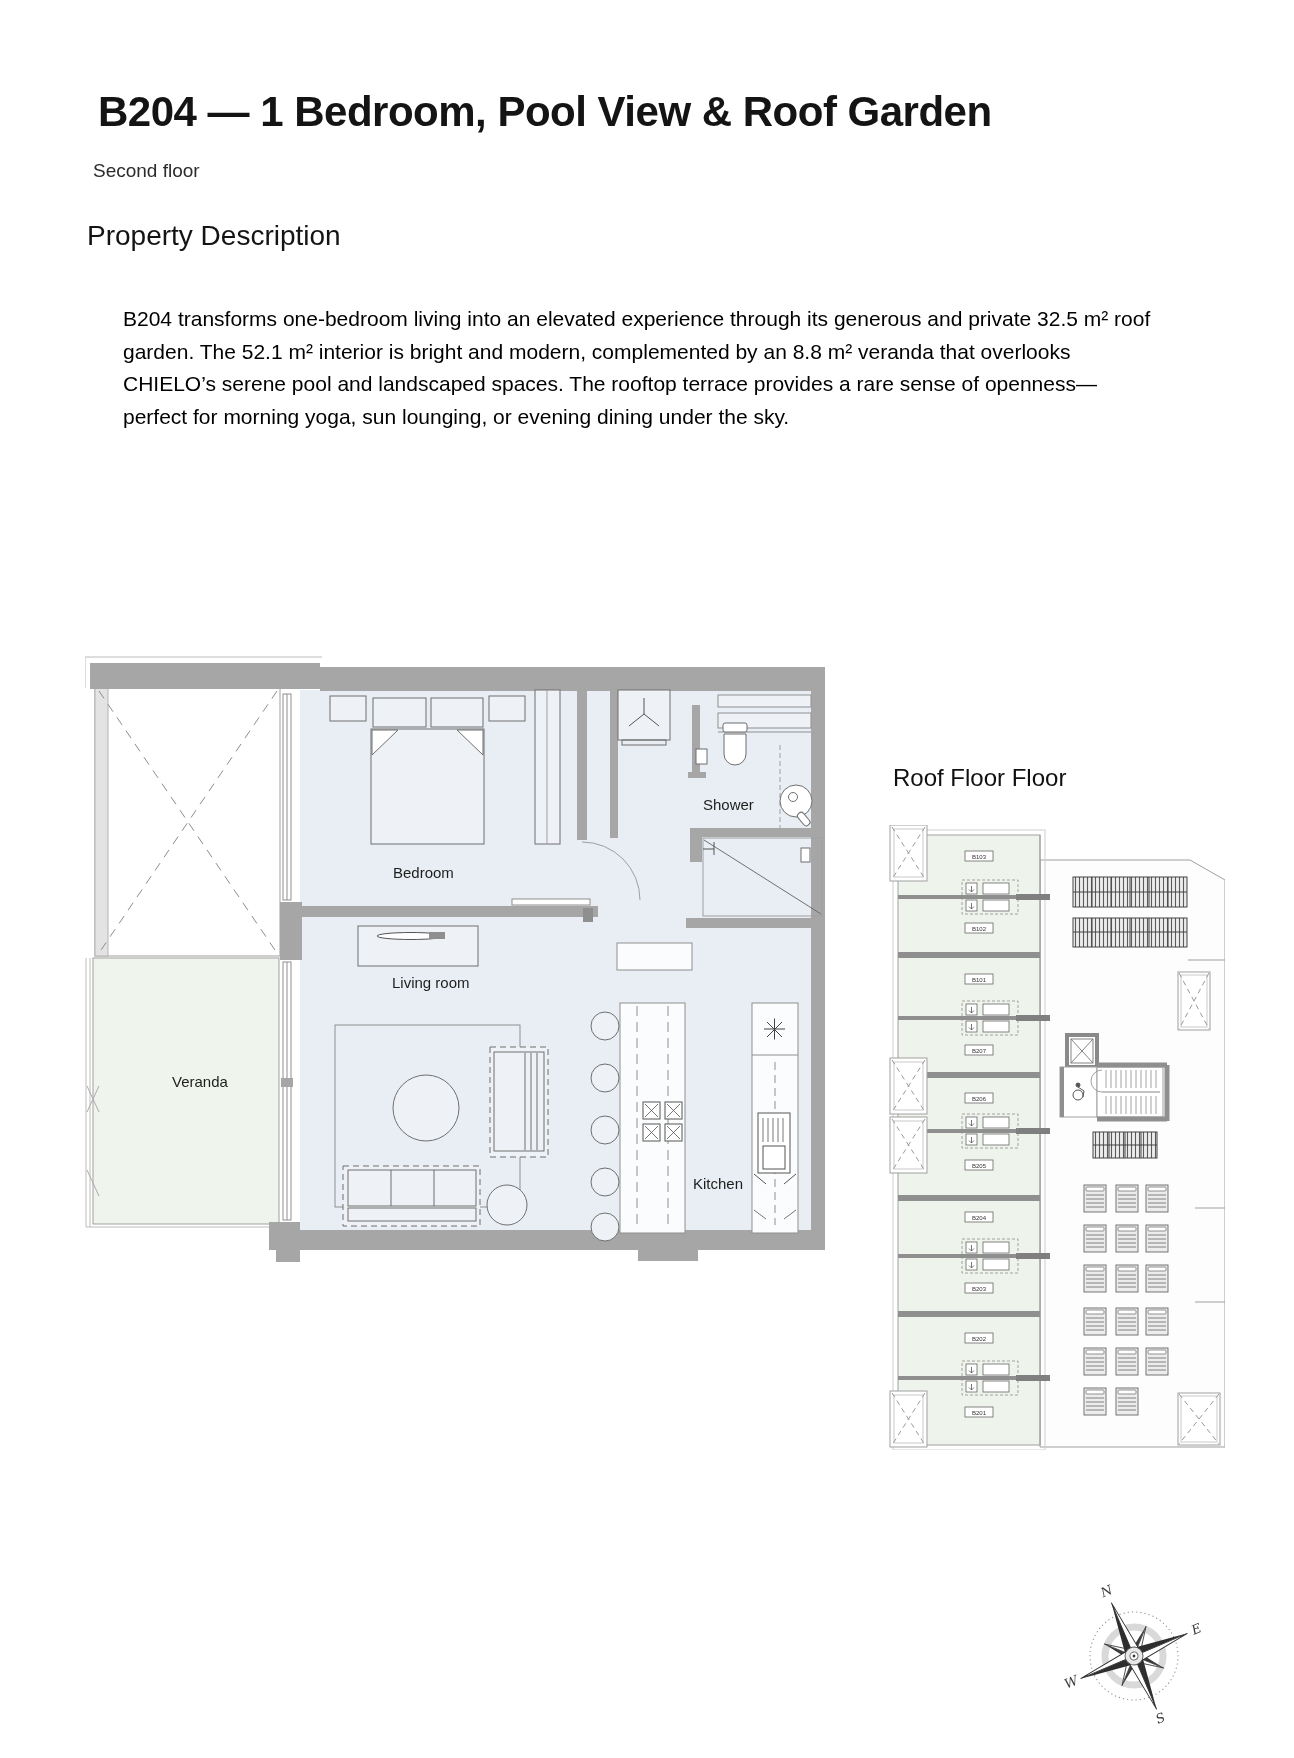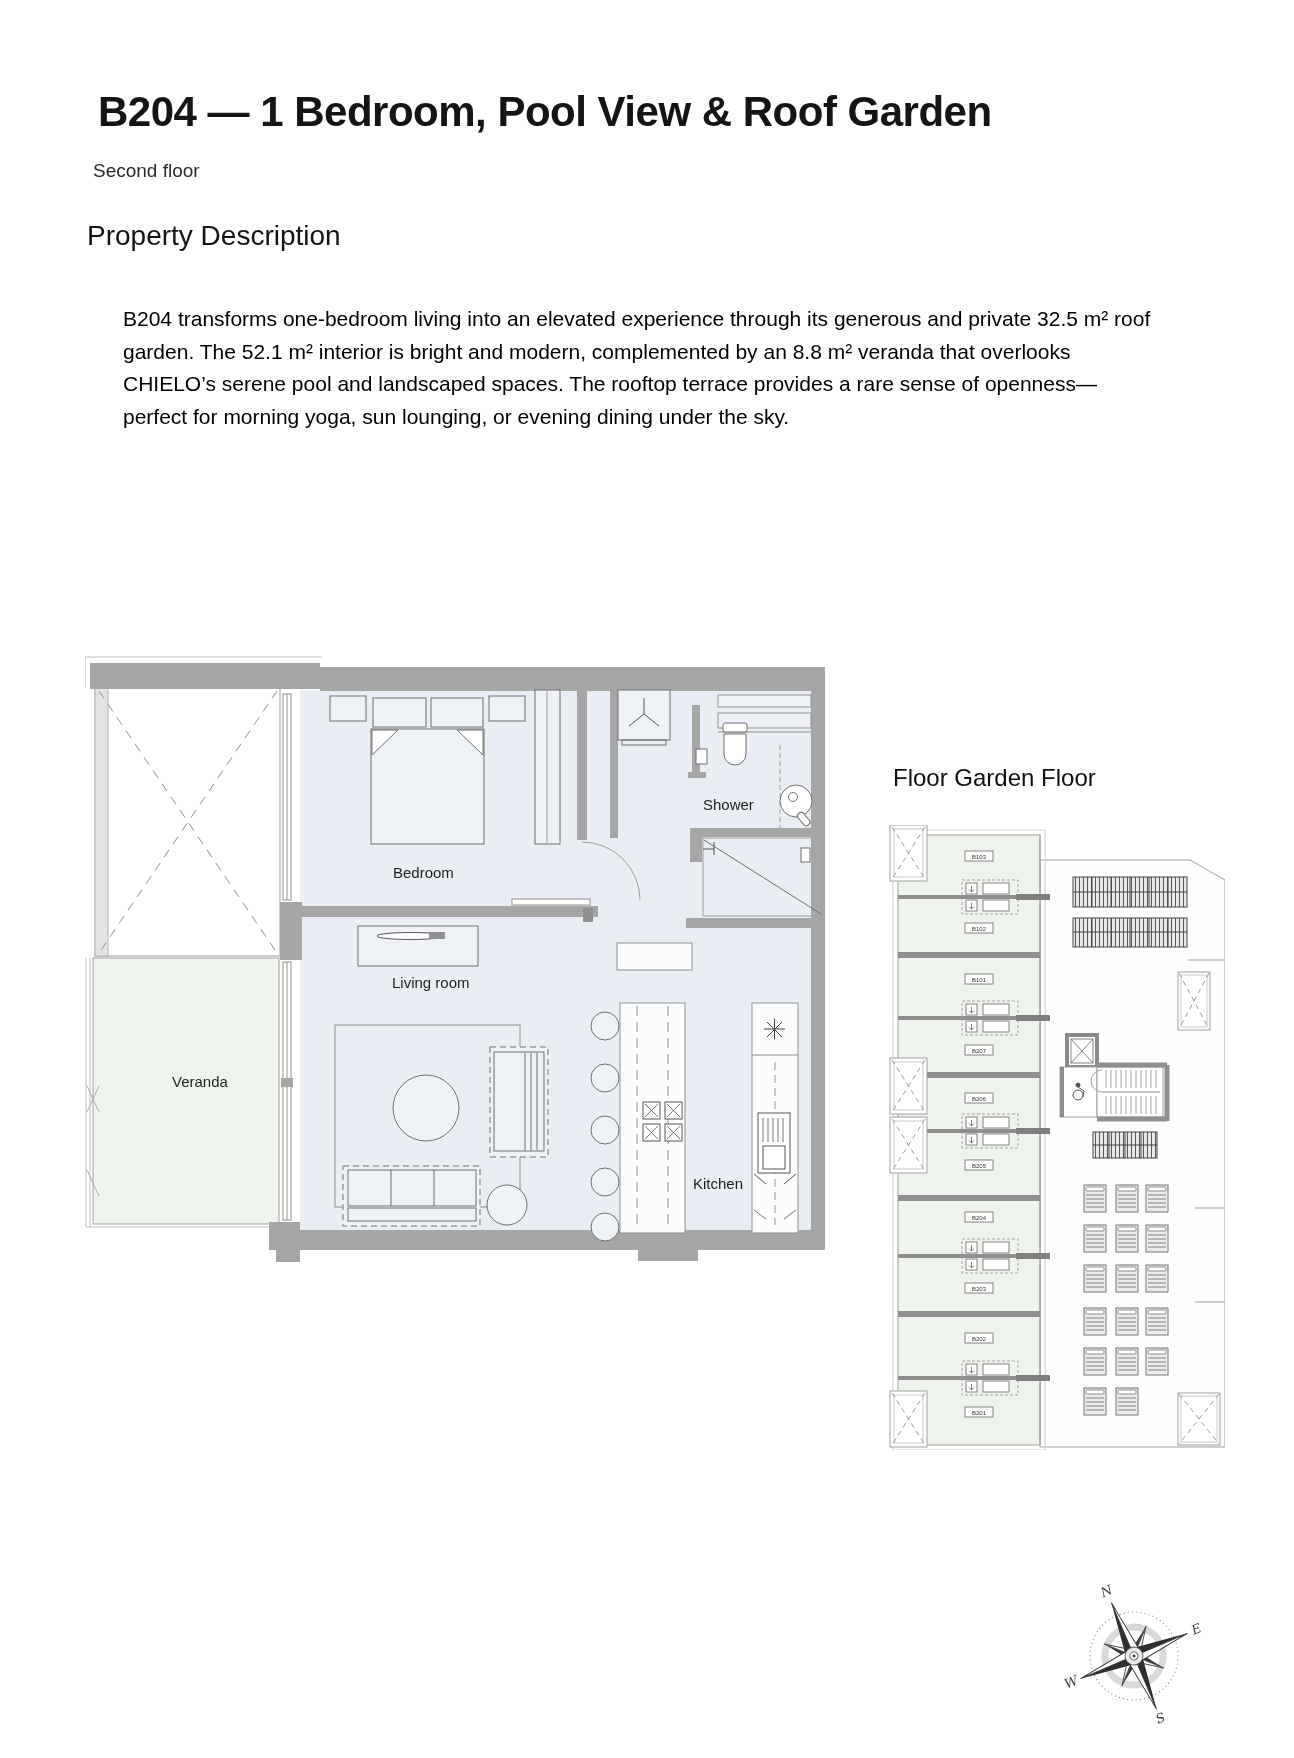--- a/index.html
+++ b/index.html
@@ -181,21 +181,21 @@
       </g>
     </g>
 
     <text x="308" y="228" class="planlabel">Bedroom</text>
     <text x="307" y="338" class="planlabel">Living room</text>
     <text x="87" y="437" class="planlabel">Veranda</text>
     <text x="608" y="539" class="planlabel">Kitchen</text>
     <text x="618" y="160" class="planlabel">Shower</text>
   </svg>
 
-  <div class="abs roof-title">Floor Garden Floor</div>
+  <div class="abs roof-title">Roof Floor Floor</div>
 
   <svg class="abs" style="left:878px;top:825px;" width="347" height="625" viewBox="0 135 347 625">
     <defs>
       <pattern id="lv" width="4" height="4" patternUnits="userSpaceOnUse">
         <rect width="4" height="4" fill="#ececec"></rect>
         <line x1="1.5" y1="0" x2="1.5" y2="4" stroke="#5a5a5a" stroke-width="1.1"></line>
       </pattern>
       <g id="lounger">
         <rect x="0" y="0" width="22" height="27" fill="#ececec" stroke="#666" stroke-width="0.9"></rect>
         <rect x="2" y="2" width="18" height="4" rx="1" fill="#ffffff" stroke="#666" stroke-width="0.7"></rect>

